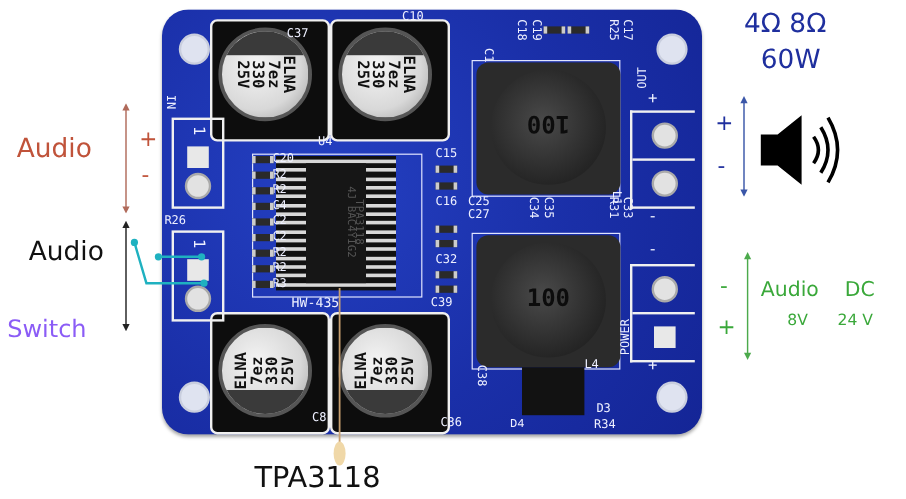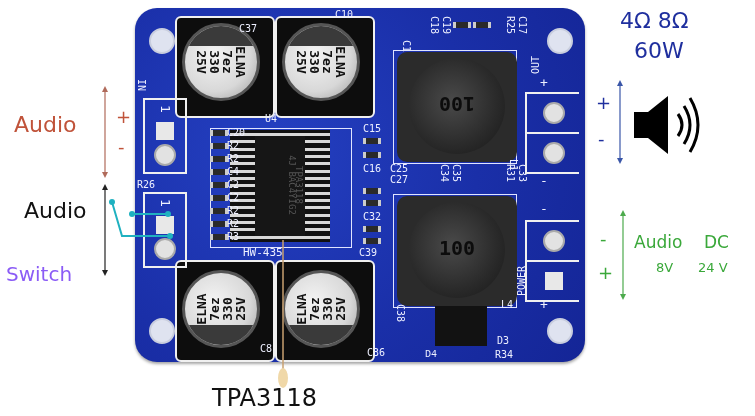--- a/index.html
+++ b/index.html
@@ -156,21 +156,21 @@
   <div class="abs silk" style="left:300px;top:160px;transform:rotate(90deg);">C34</div>
   <div class="abs silk" style="left:312px;top:160px;transform:rotate(90deg);">C35</div>
   <div class="abs silk" style="left:366px;top:160px;transform:rotate(90deg);">R31</div>
   <div class="abs silk" style="left:378px;top:160px;transform:rotate(90deg);">C33</div>
 
   <div class="abs" style="left:258px;top:186px;width:122px;height:112px;border:1px solid #e0e4ff;"></div>
   <div class="abs inductor" style="left:262px;top:188px;">
     <div class="core"></div>
     <div class="val">100</div>
   </div>
-  <div class="abs silk" style="left:366px;top:292px;">L4</div>
+  <div class="abs silk" style="left:352px;top:292px;">L4</div>
 
   <div class="abs" style="left:300px;top:298px;width:52px;height:40px;background:#121212;"></div>
   <div class="abs silk" style="left:256px;top:300px;transform:rotate(90deg);">C38</div>
   <div class="abs silk" style="left:290px;top:342px;font-family:Liberation Mono, monospace;">D4</div>
   <div class="abs silk" style="left:362px;top:328px;">D3</div>
   <div class="abs silk" style="left:360px;top:342px;">R34</div>
 
   <div class="abs terminal" style="left:8px;top:90px;width:40px;height:72px;">
     <div class="abs silk" style="left:16px;top:4px;font-size:13px;transform:rotate(90deg);">1</div>
     <div class="abs pad" style="left:11px;top:22px;"></div>

